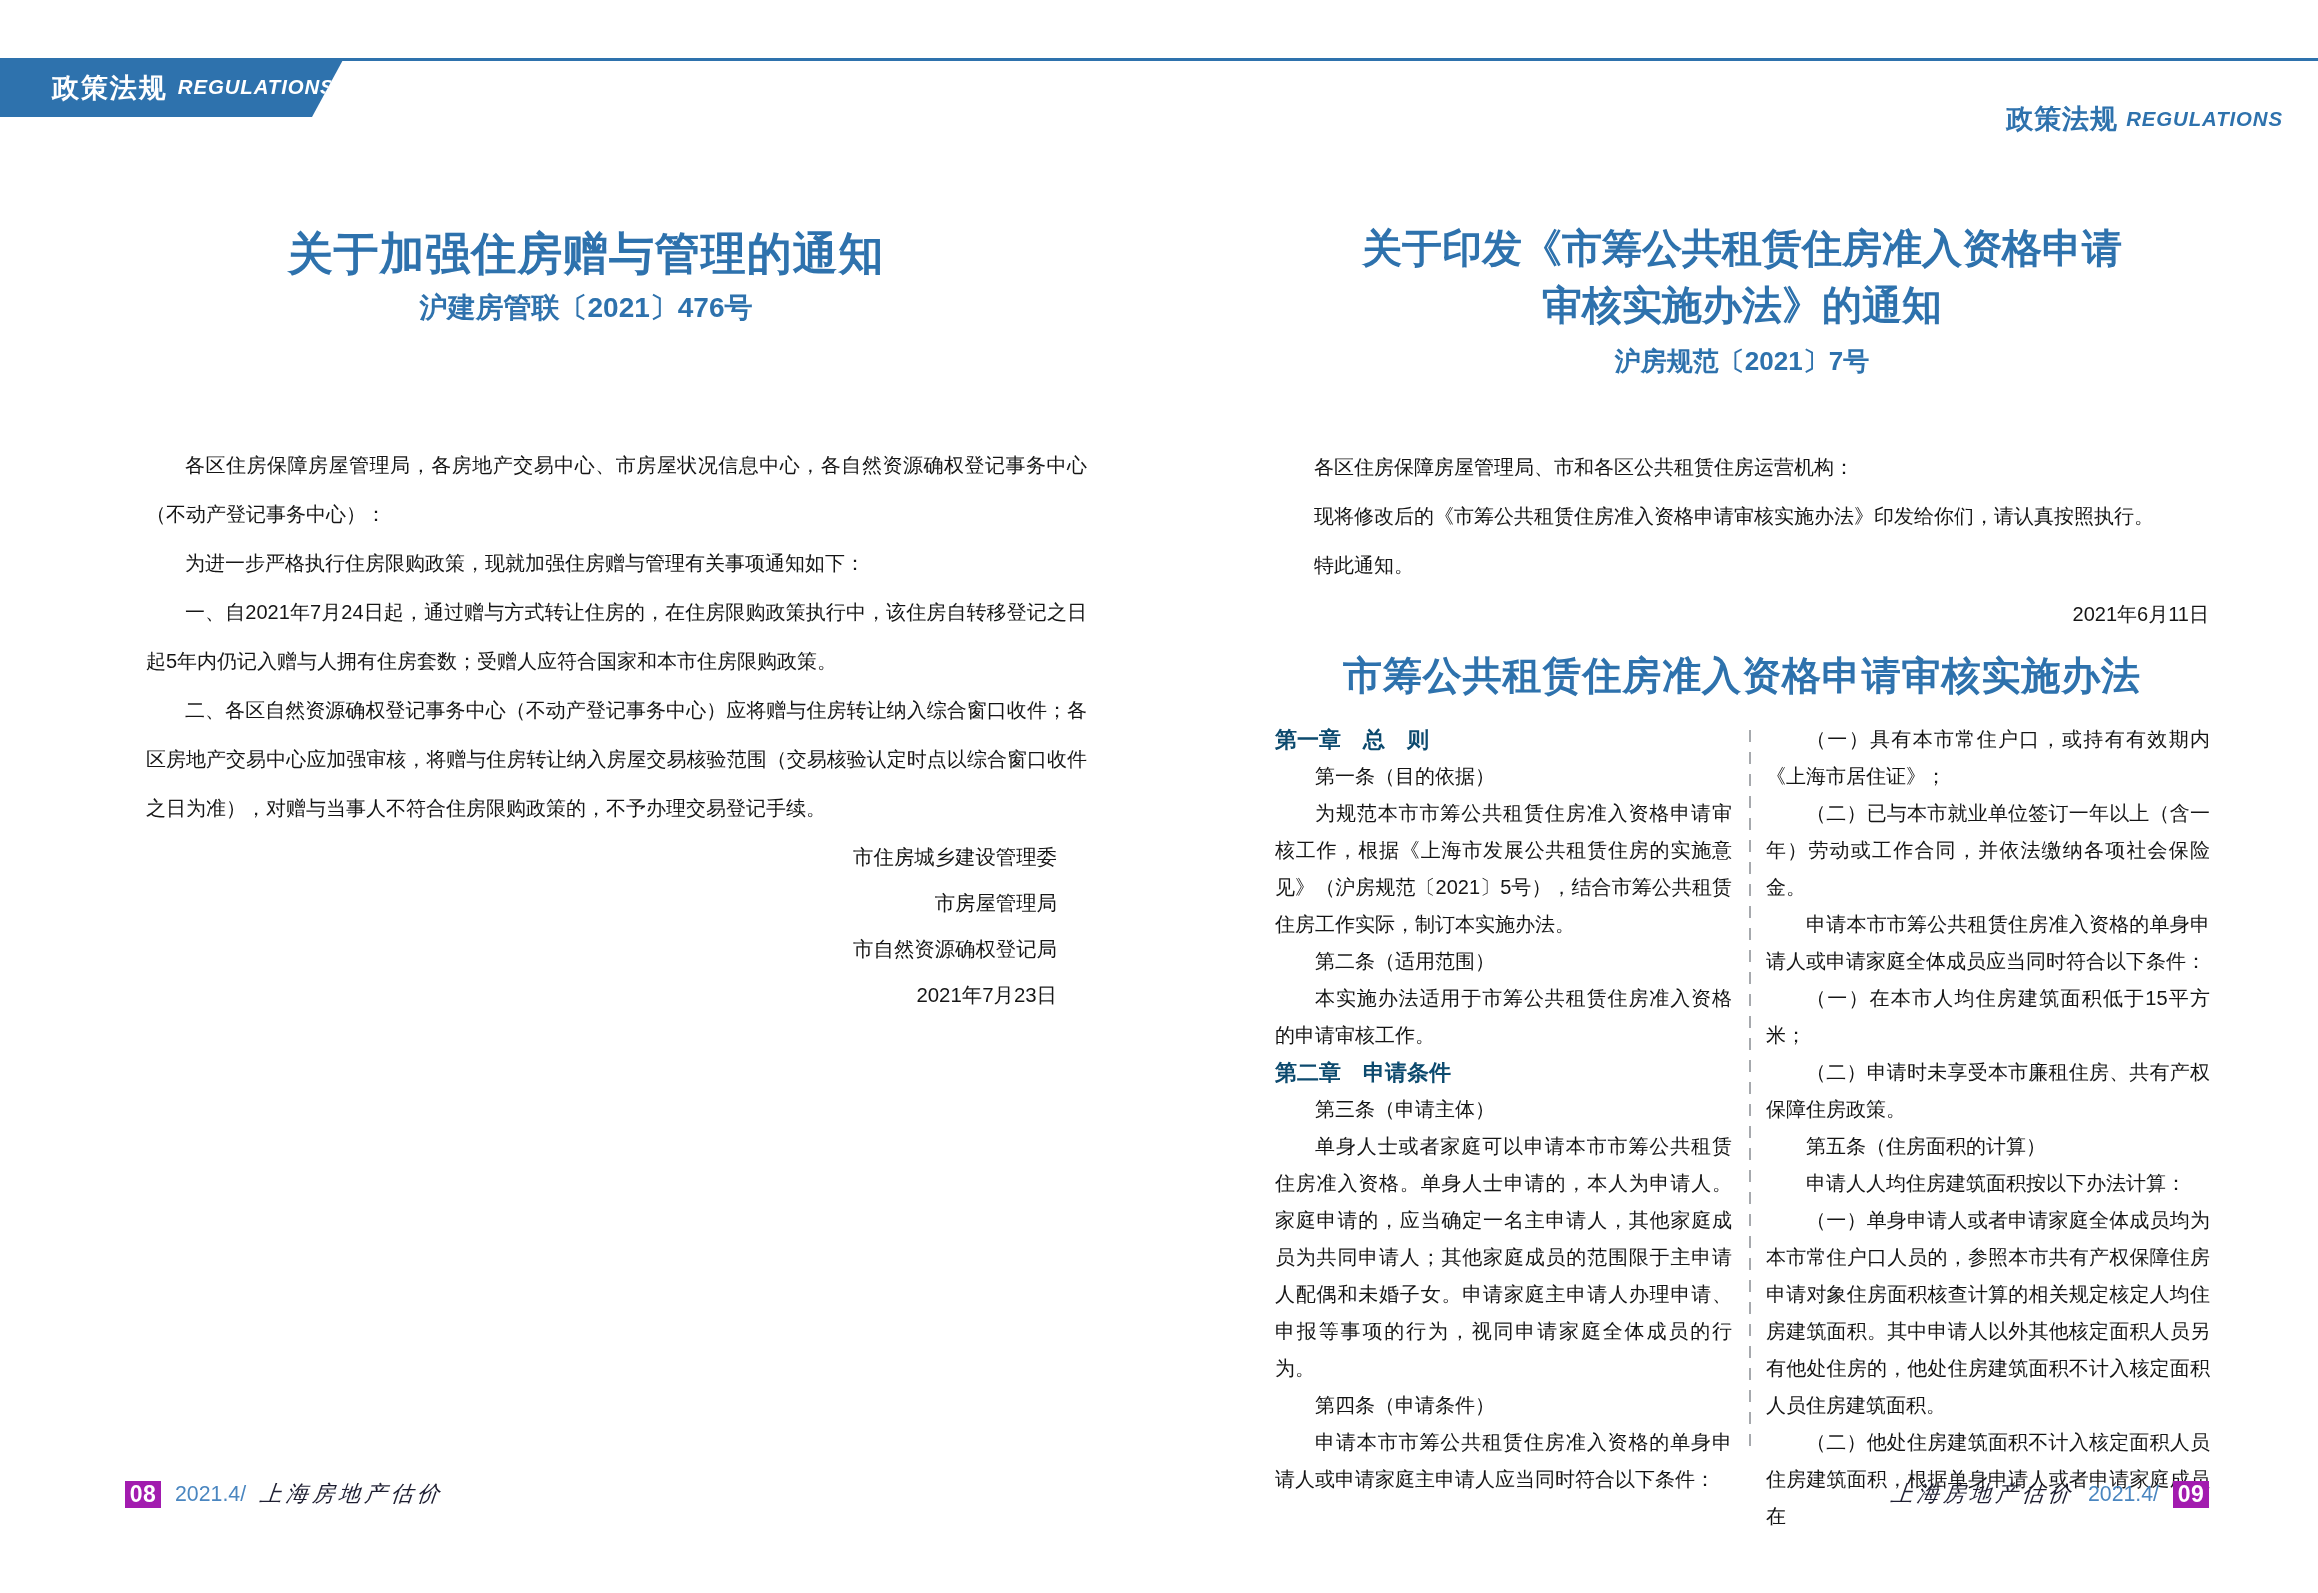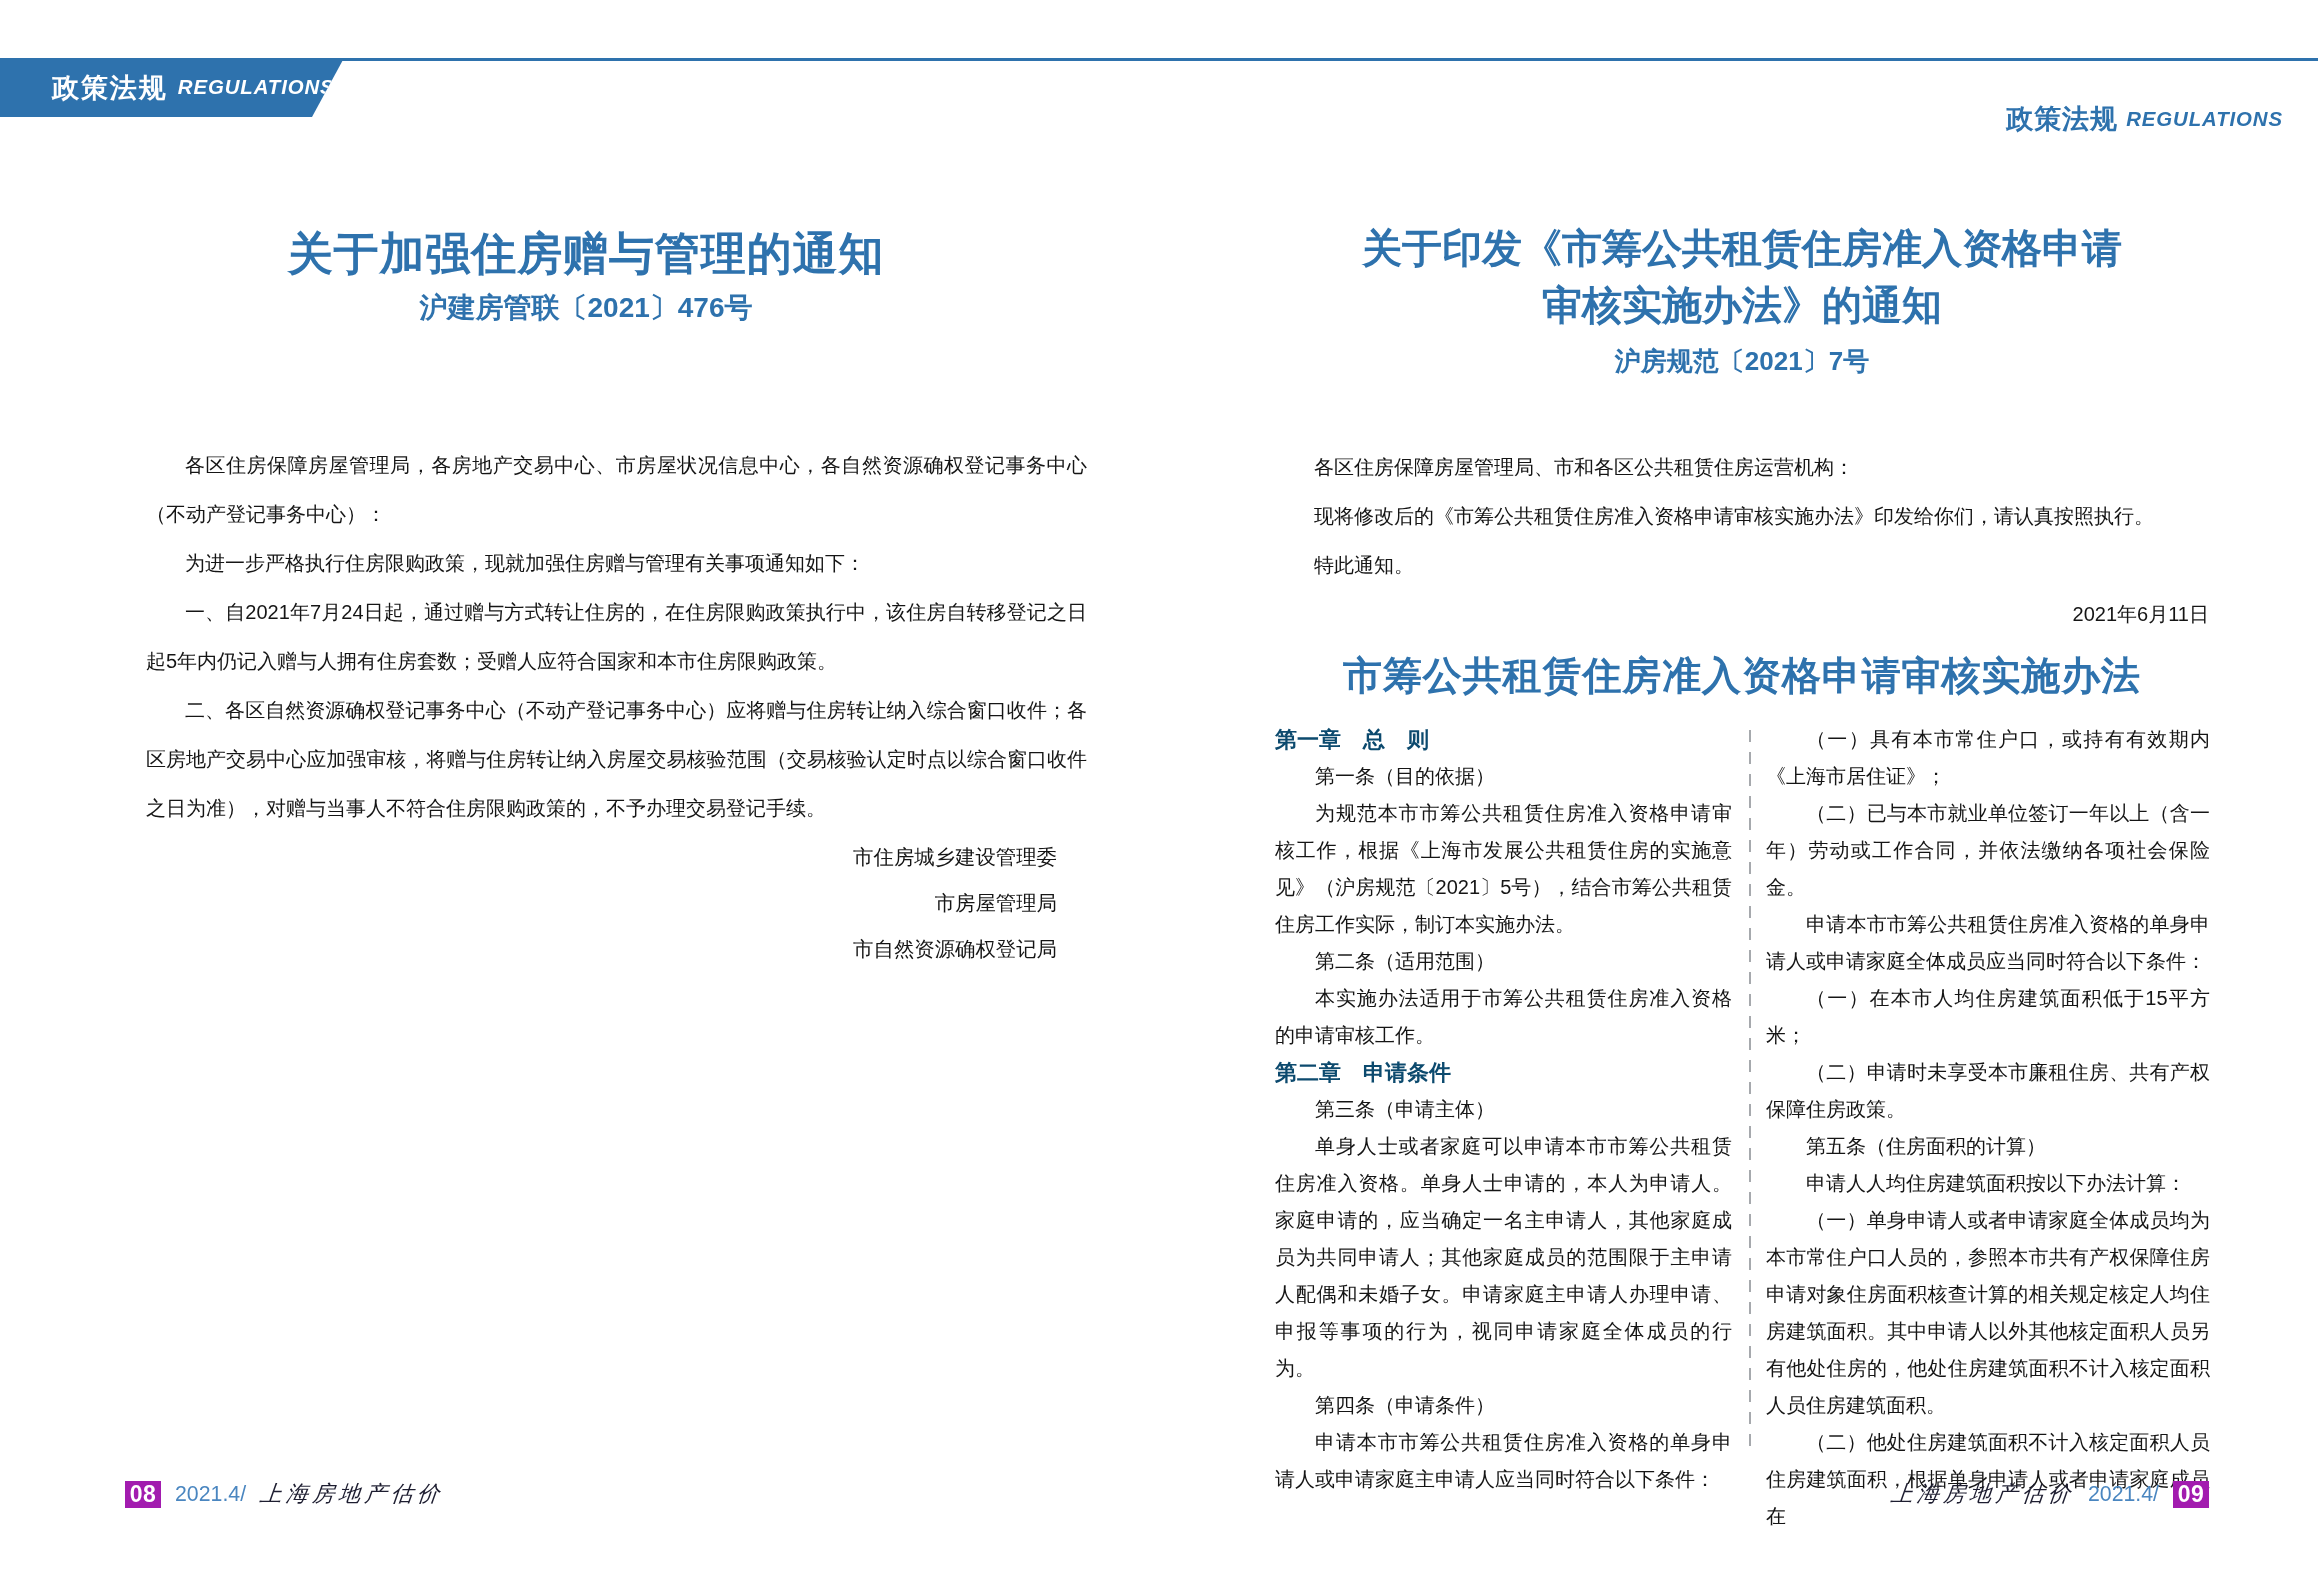--- a/index.html
+++ b/index.html
@@ -83,20 +83,21 @@
   <p>各区住房保障房屋管理局，各房地产交易中心、市房屋状况信息中心，各自然资源确权登记事务中心（不动产登记事务中心）：</p>
   <p>为进一步严格执行住房限购政策，现就加强住房赠与管理有关事项通知如下：</p>
   <p>一、自2021年7月24日起，通过赠与方式转让住房的，在住房限购政策执行中，该住房自转移登记之日起5年内仍记入赠与人拥有住房套数；受赠人应符合国家和本市住房限购政策。</p>
   <p>二、各区自然资源确权登记事务中心（不动产登记事务中心）应将赠与住房转让纳入综合窗口收件；各区房地产交易中心应加强审核，将赠与住房转让纳入房屋交易核验范围（交易核验认定时点以综合窗口收件之日为准），对赠与当事人不符合住房限购政策的，不予办理交易登记手续。</p>
 </div>
 
 <div class="lp-sign">
   <div>市住房城乡建设管理委</div>
   <div>市房屋管理局</div>
   <div>市自然资源确权登记局</div>
+  <div>2021年7月23日</div>
 </div>
 
 <div class="footer footer-left">
   <div class="pagenum-box">08</div>
   <div class="issue">2021.4/</div>
   <div class="journal">上海房地产估价</div>
 </div>
 
 <div class="rp-title">关于印发《市筹公共租赁住房准入资格申请
 审核实施办法》的通知</div>

